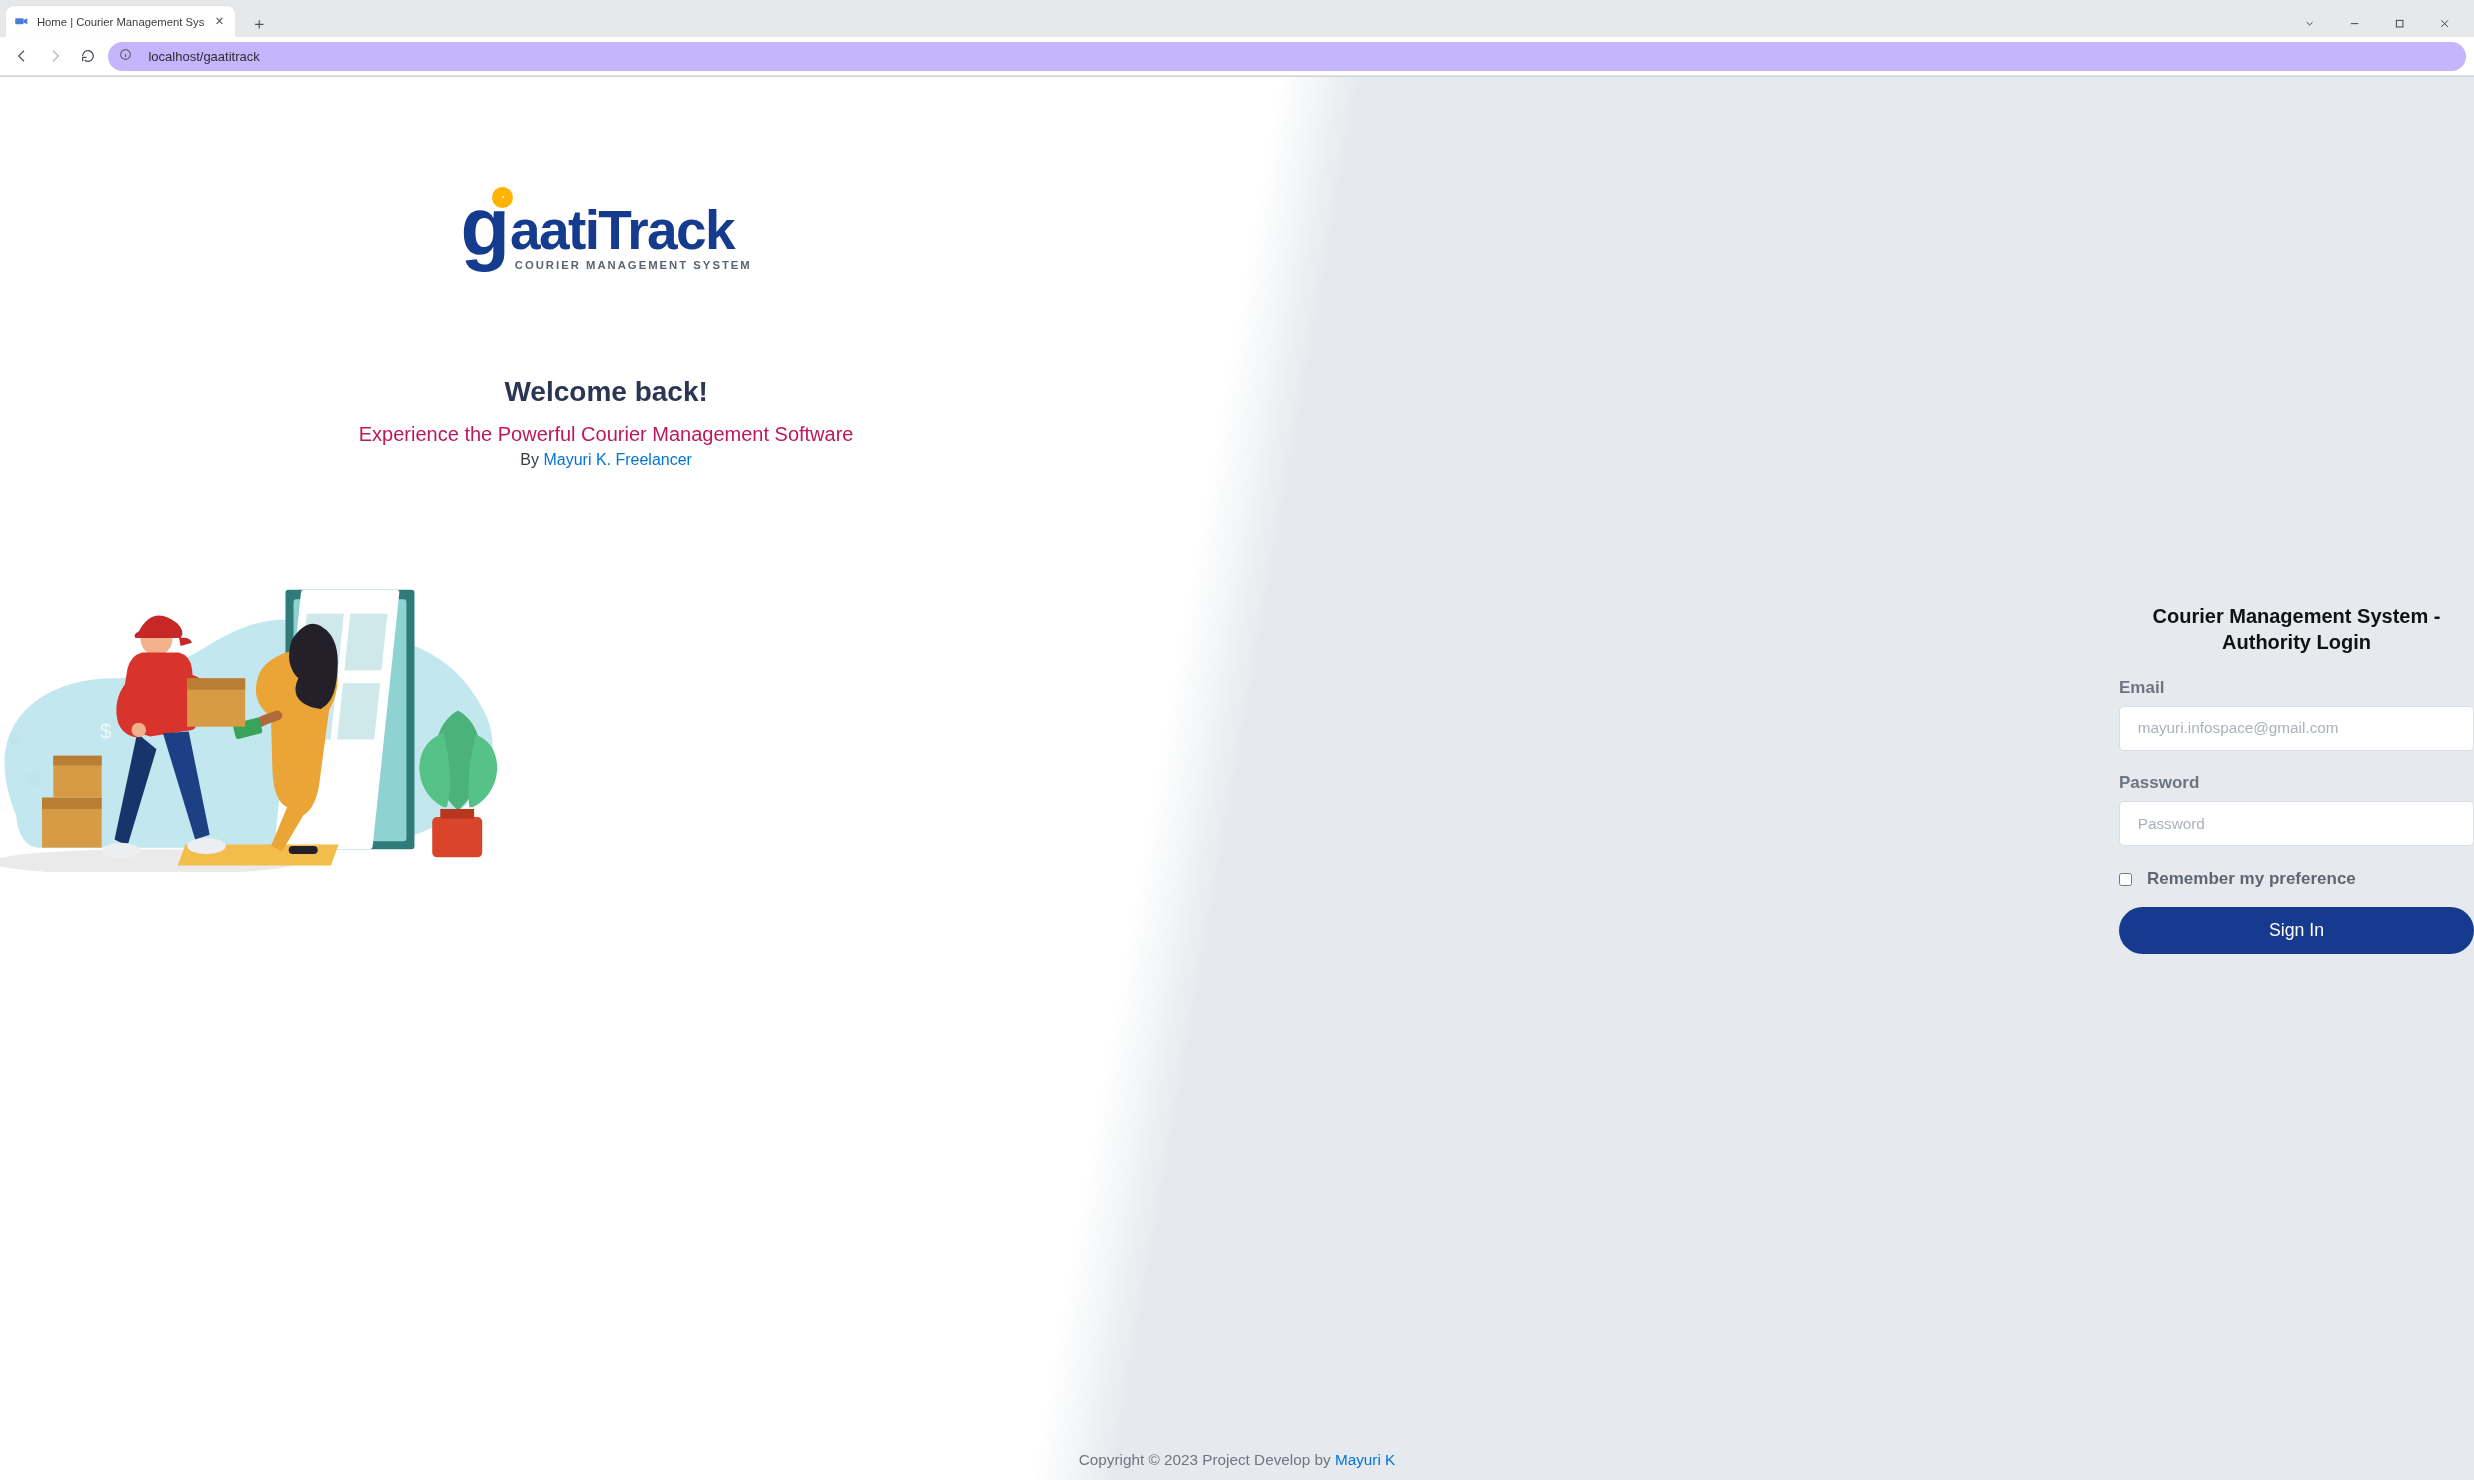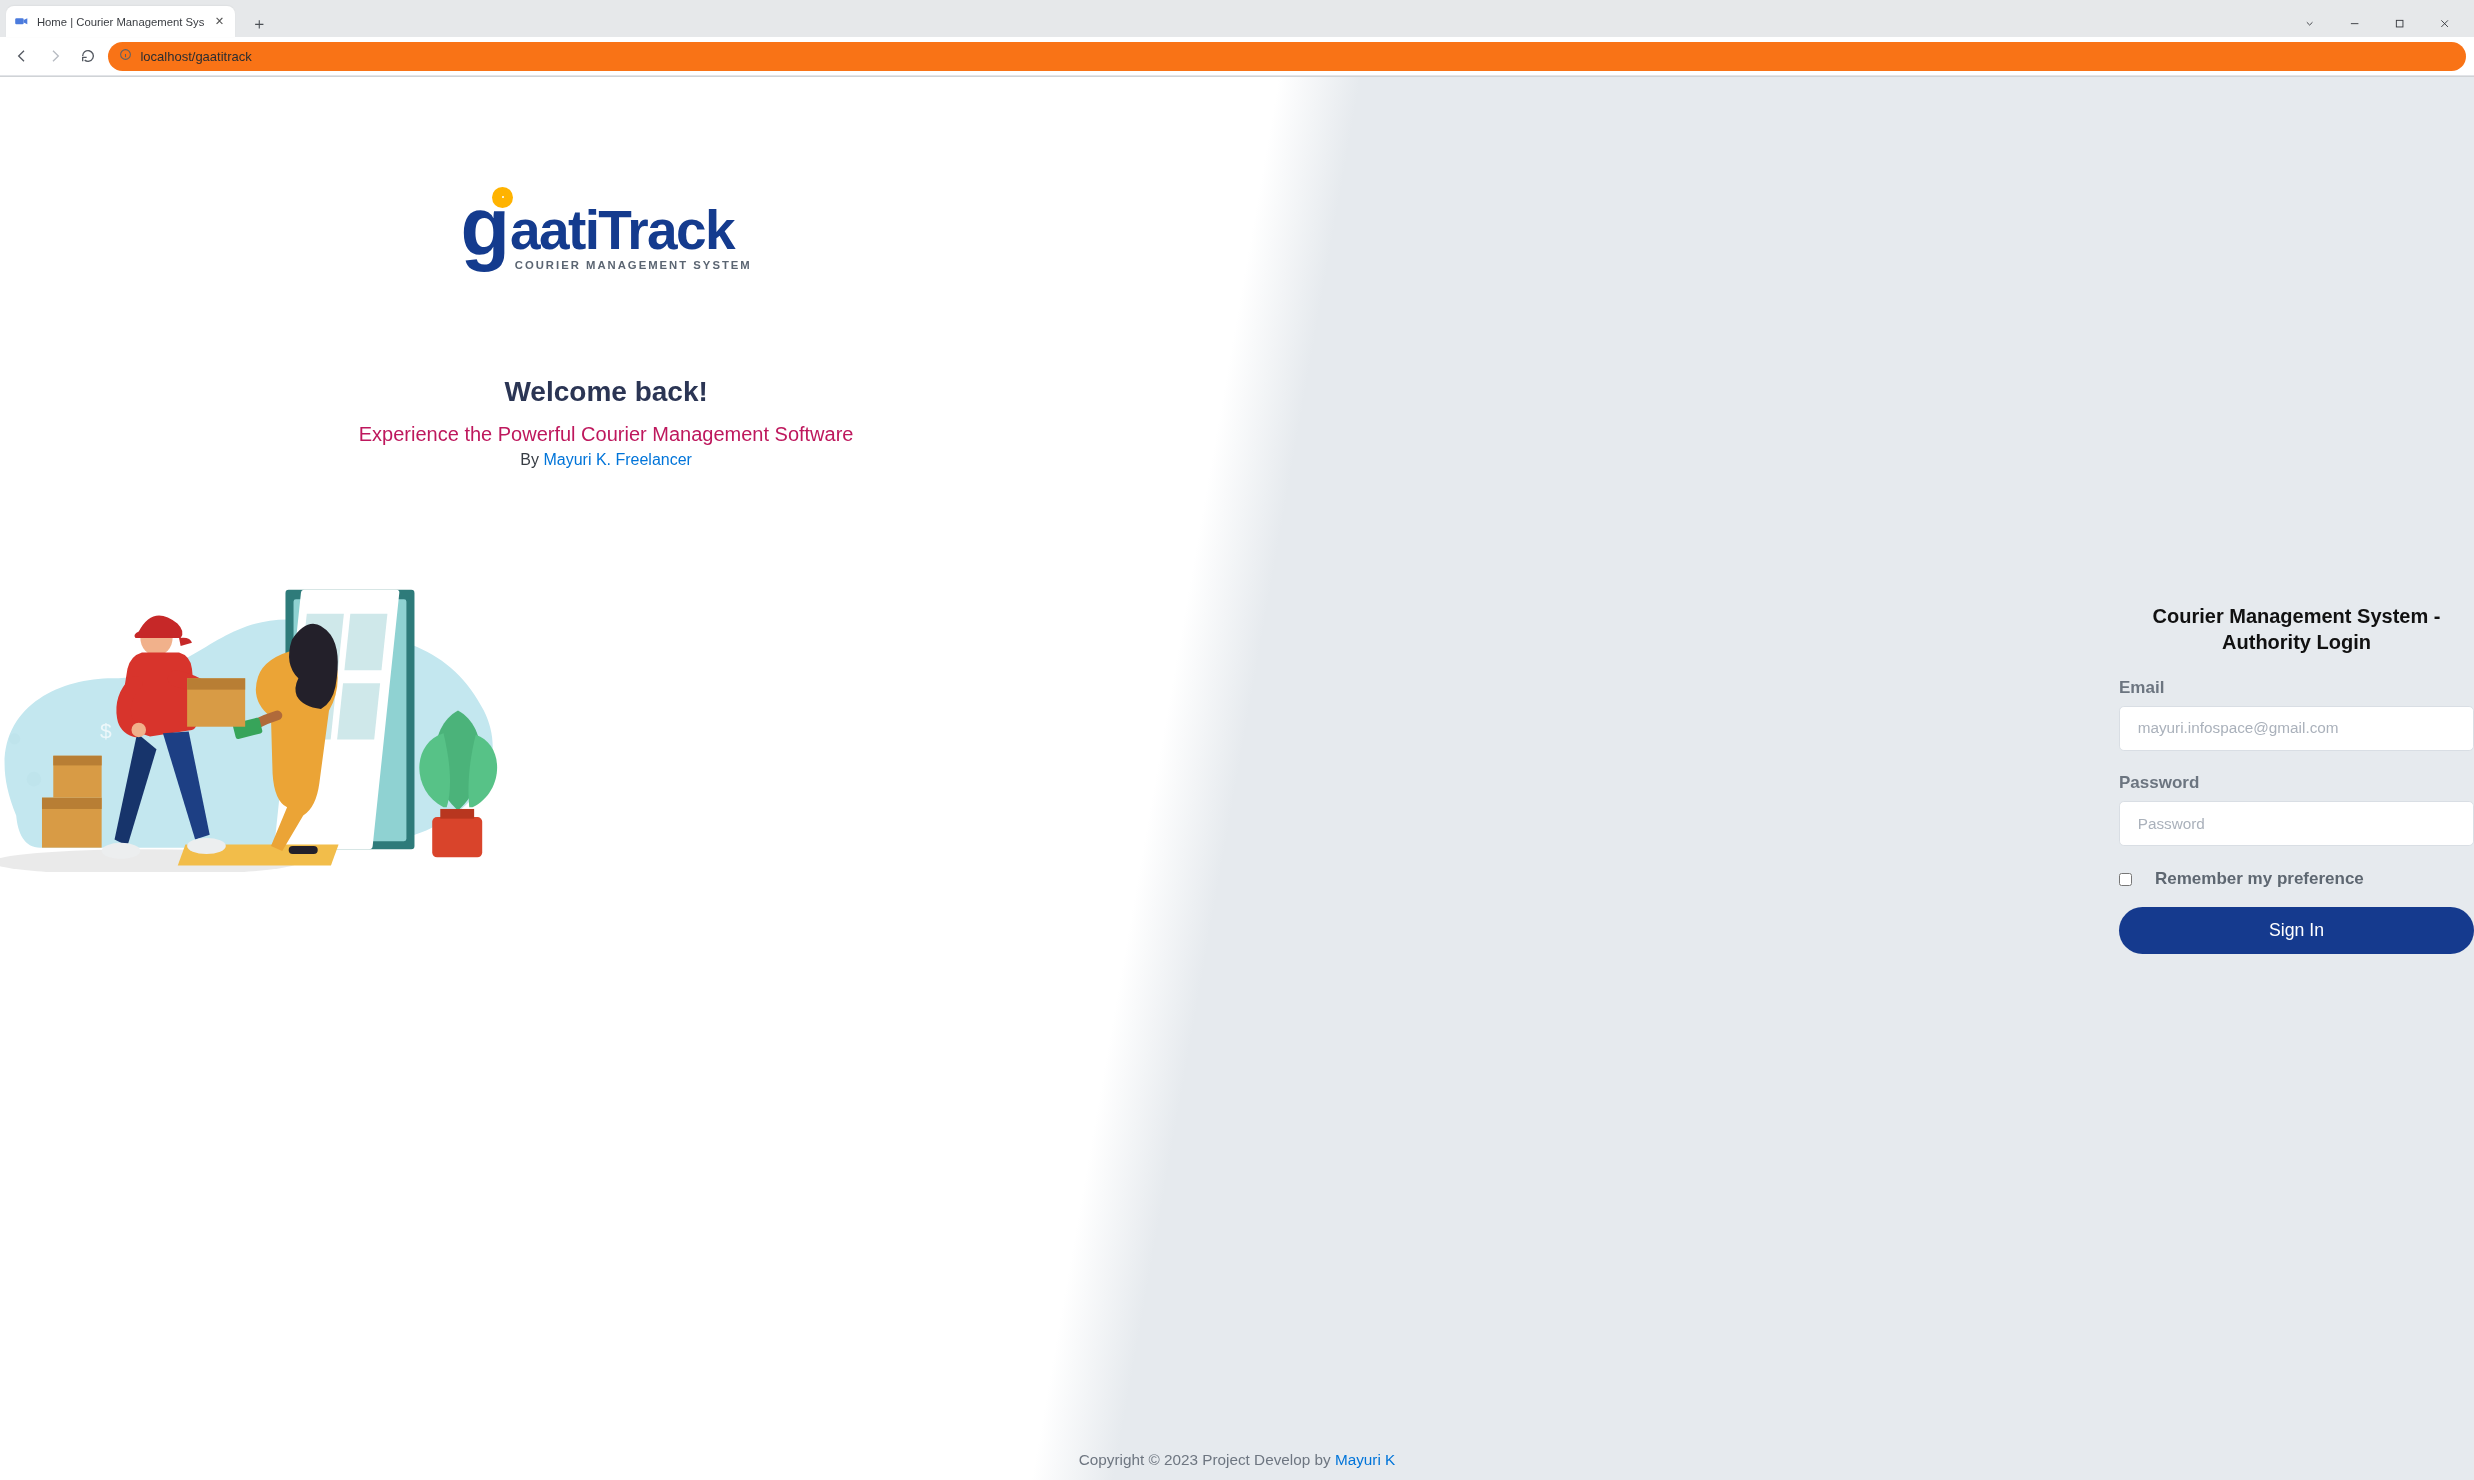--- a/index.html
+++ b/index.html
@@ -20,22 +20,22 @@
   .window-ctrls   { margin-left:auto; display:flex; gap:8px; align-items:center; padding-right:4.8px; }
   .wctrl          { width:37px; height:27px; display:flex; align-items:center; justify-content:center;
                     color:#3a3d42; cursor:pointer; }
   .wctrl svg      { width:11.3px; height:11.3px; }
 
   .toolbar        { display:flex; align-items:center; height:39px; background:#ffffff; padding:0 8px; gap:6.4px;
                     border-bottom:0.8px solid #e2e4e8; }
   .nav-icon       { width:27px; height:27px; display:flex; align-items:center; justify-content:center;
                     color:#555a62; border-radius:50%; cursor:pointer; }
   .nav-icon.disabled { color:#b7bbc2; cursor:default; }
-  .addrbar        { flex:1; display:flex; align-items:center; height:29px; background:#f97316;
-                    border-radius:16px; padding:0 11.3px; gap:8px; }
+  .addrbar        { flex:1; display:flex; align-items:center; height:29px; background:#c4b5fd;
+                    border-radius:16px; padding:0 11.3px; gap:16px; }
   .addrbar svg    { width:13px; height:13px; color:#5c6066; }
   .addr-input     { flex:1; border:none; outline:none; background:transparent; font-size:13px; color:#2a2d31; }
 
   
   .viewport       { flex:1; position:relative; background:#ffffff; overflow:hidden; }
   .viewport::before{
     content:""; position:absolute; inset:0;
     background:linear-gradient(100deg,#ffffff 0 47%, #e6eaee 50% 100%);
   }
   .page           { position:relative; width:100%; height:100%; display:flex; z-index:1; }
@@ -65,21 +65,21 @@
   .login          { width:355px; }
   .login h2       { font-size:20px; font-weight:700; text-align:center; line-height:1.3; color:#111; }
   .field          { margin-top:22.6px; }
   .field label    { font-size:17px; font-weight:600; color:#6c7580; display:block; margin-bottom:8px; }
   .field input[type=text],
   .field input[type=password]{
     width:100%; height:45px; border:0.8px solid #d9dee4; border-radius:4.8px; background:#fff;
     padding:0 17.7px; font-size:15.3px; color:#333;
   }
   .field input::placeholder{ color:#aab1bb; }
-  .remember       { display:flex; align-items:center; gap:23px; margin-top:22.6px; font-size:17px;
+  .remember       { display:flex; align-items:center; gap:15px; margin-top:22.6px; font-size:17px;
                     font-weight:600; color:#5e6771; }
   .remember input { width:13px; height:13px; }
   .signin-btn     { width:100%; height:47px; margin-top:17.7px; border:none; border-radius:24px;
                     background:#153a8e; color:#fff; font-size:17.7px; font-weight:500; cursor:pointer; }
 
   
   .footer         { position:absolute; bottom:11.3px; left:0; right:0; text-align:center; font-size:15.3px;
                     color:#6e7681; z-index:2; }
   .footer a       { color:#0074d9; text-decoration:none;margin-top:20px; }
 </style>

